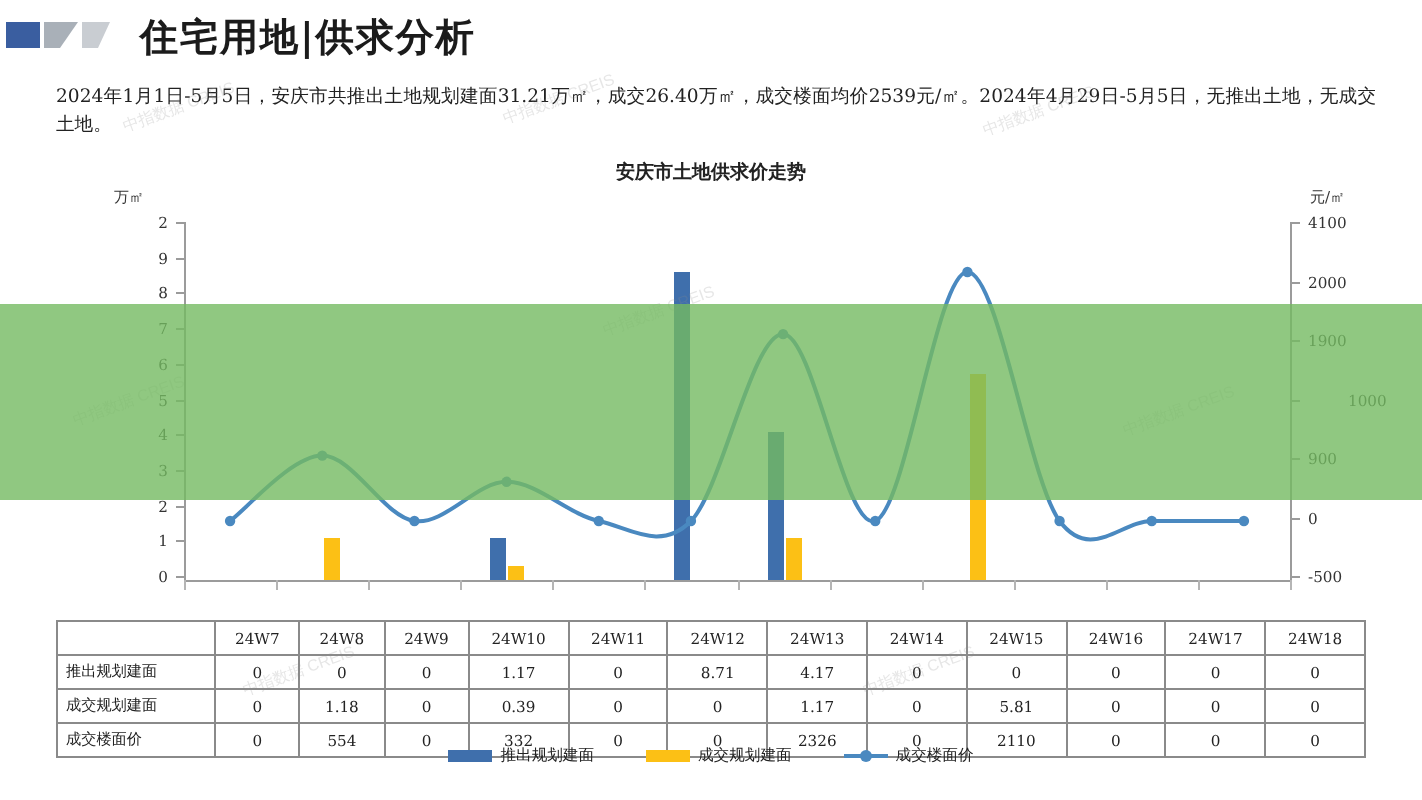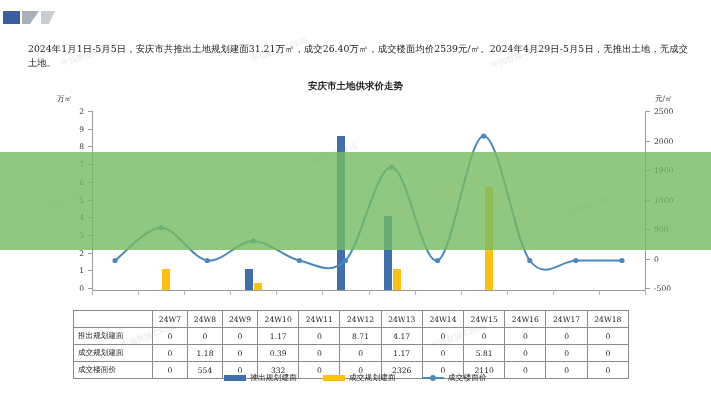--- a/index.html
+++ b/index.html
@@ -71,22 +71,22 @@
   }
   .promo-line{
     color:#ffffff;font-family:"Liberation Sans",sans-serif;
     font-size:25px;font-weight:700;line-height:41px;
     letter-spacing:0px;white-space:nowrap;
     text-shadow:0 1px 2px rgba(0,0,0,.18);
   }
   
   #data-table{
     position:absolute;left:28px;top:310px;
-    width:556px;border-collapse:collapse;
-    font-family:"DejaVu Serif",serif;font-size:7.6px;color:#222;margin-left:45px;
+    width:655px;border-collapse:collapse;
+    font-family:"DejaVu Serif",serif;font-size:7.6px;color:#222;
   }
   #data-table td,#data-table th{
     border:1px solid #8a8a8a;height:16px;padding:0 2px;
     text-align:center;font-weight:400;
   }
   #data-table th.rowhead,#data-table td.rowhead{
     text-align:left;padding-left:4px;width:72px;white-space:nowrap;
   }
   
   #legend{
@@ -108,20 +108,21 @@
 </style>
 </head>
 <body>
 
 <div id="header-bar">
   <svg id="brand-logo" viewBox="0 0 58 17">
     <polygon points="0,2 17,2 17,15 0,15" fill="#3A5EA0"></polygon>
     <polygon points="19,2 36,2 27,15 19,15" fill="#A9B0B8"></polygon>
     <polygon points="38,2 52,2 46,15 38,15" fill="#C9CDD2"></polygon>
   </svg>
+  <div id="header-title">住宅用地|供求分析</div>
 </div>
 
 <div id="summary-text">2024年1月1日-5月5日，安庆市共推出土地规划建面31.21万㎡，成交26.40万㎡，成交楼面均价2539元/㎡。2024年4月29日-5月5日，无推出土地，无成交土地。</div>
 
 <div id="chart-title">安庆市土地供求价走势</div>
 
 <div id="chart-area">
   <div class="axis-unit" id="y-left-unit">万㎡</div>
   <div class="axis-unit" id="y-right-unit">元/㎡</div>
 
@@ -148,27 +149,27 @@
       <div class="tlabel tlabel-l" style="top: 135.9px;">3</div>
       <div class="tick tick-l" style="top: 157.6px;"></div>
       <div class="tlabel tlabel-l" style="top: 153.6px;">2</div>
       <div class="tick tick-l" style="top: 175.3px;"></div>
       <div class="tlabel tlabel-l" style="top: 171.3px;">1</div>
       <div class="tick tick-l" style="top: 193px;"></div>
       <div class="tlabel tlabel-l" style="top: 189px;">0</div>
     </div>
   <div id="ticks-right">
       <div class="tick tick-r" style="top: 16px;"></div>
-      <div class="tlabel tlabel-r" style="top: 12px;">2500</div>
+      <div class="tlabel tlabel-r" style="top: 12px;">4100</div>
       <div class="tick tick-r" style="top: 45.5px;"></div>
       <div class="tlabel tlabel-r" style="top: 41.5px;">2000</div>
       <div class="tick tick-r" style="top: 75px;"></div>
       <div class="tlabel tlabel-r" style="top: 71px;">1900</div>
       <div class="tick tick-r" style="top: 104.5px;"></div>
-      <div class="tlabel tlabel-r" style="top: 100.5px;">1000</div>
+      <div class="tlabel tlabel-r" style="top: 100.5px; margin-left: 20px;">1000</div>
       <div class="tick tick-r" style="top: 134px;"></div>
       <div class="tlabel tlabel-r" style="top: 130px;">900</div>
       <div class="tick tick-r" style="top: 163.5px;"></div>
       <div class="tlabel tlabel-r" style="top: 159.5px;">0</div>
       <div class="tick tick-r" style="top: 193px;"></div>
       <div class="tlabel tlabel-r" style="top: 189px;">-500</div>
     </div>
 
   <div id="plot">
     <div id="bars-layer">

